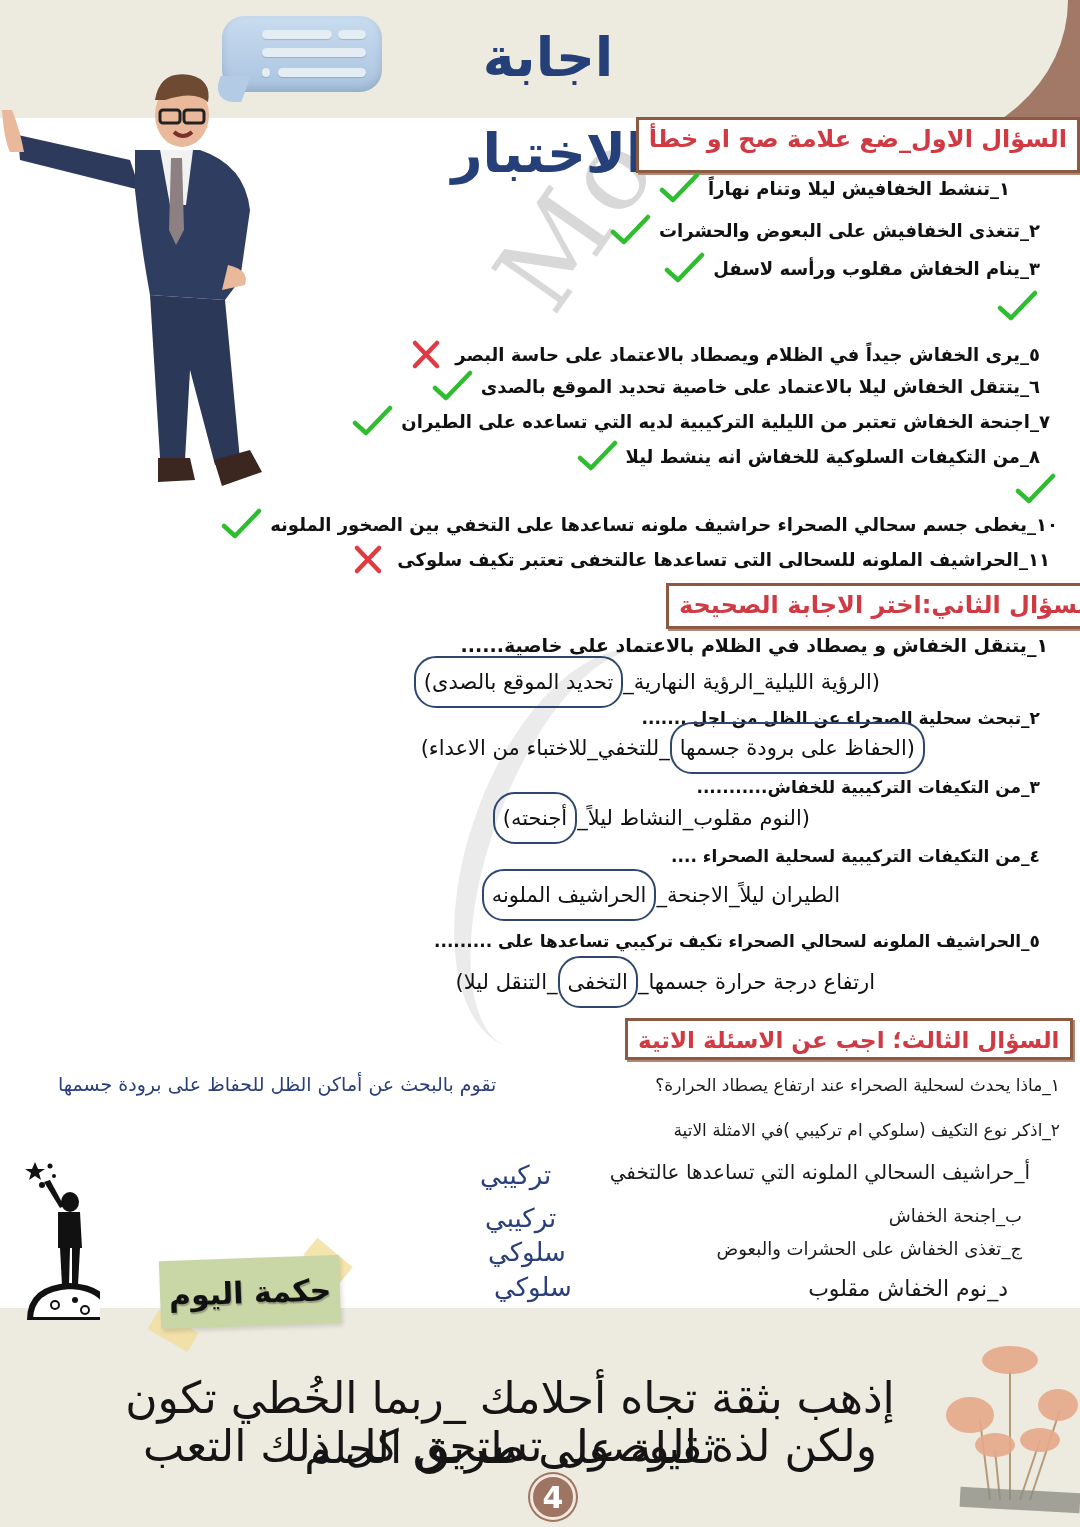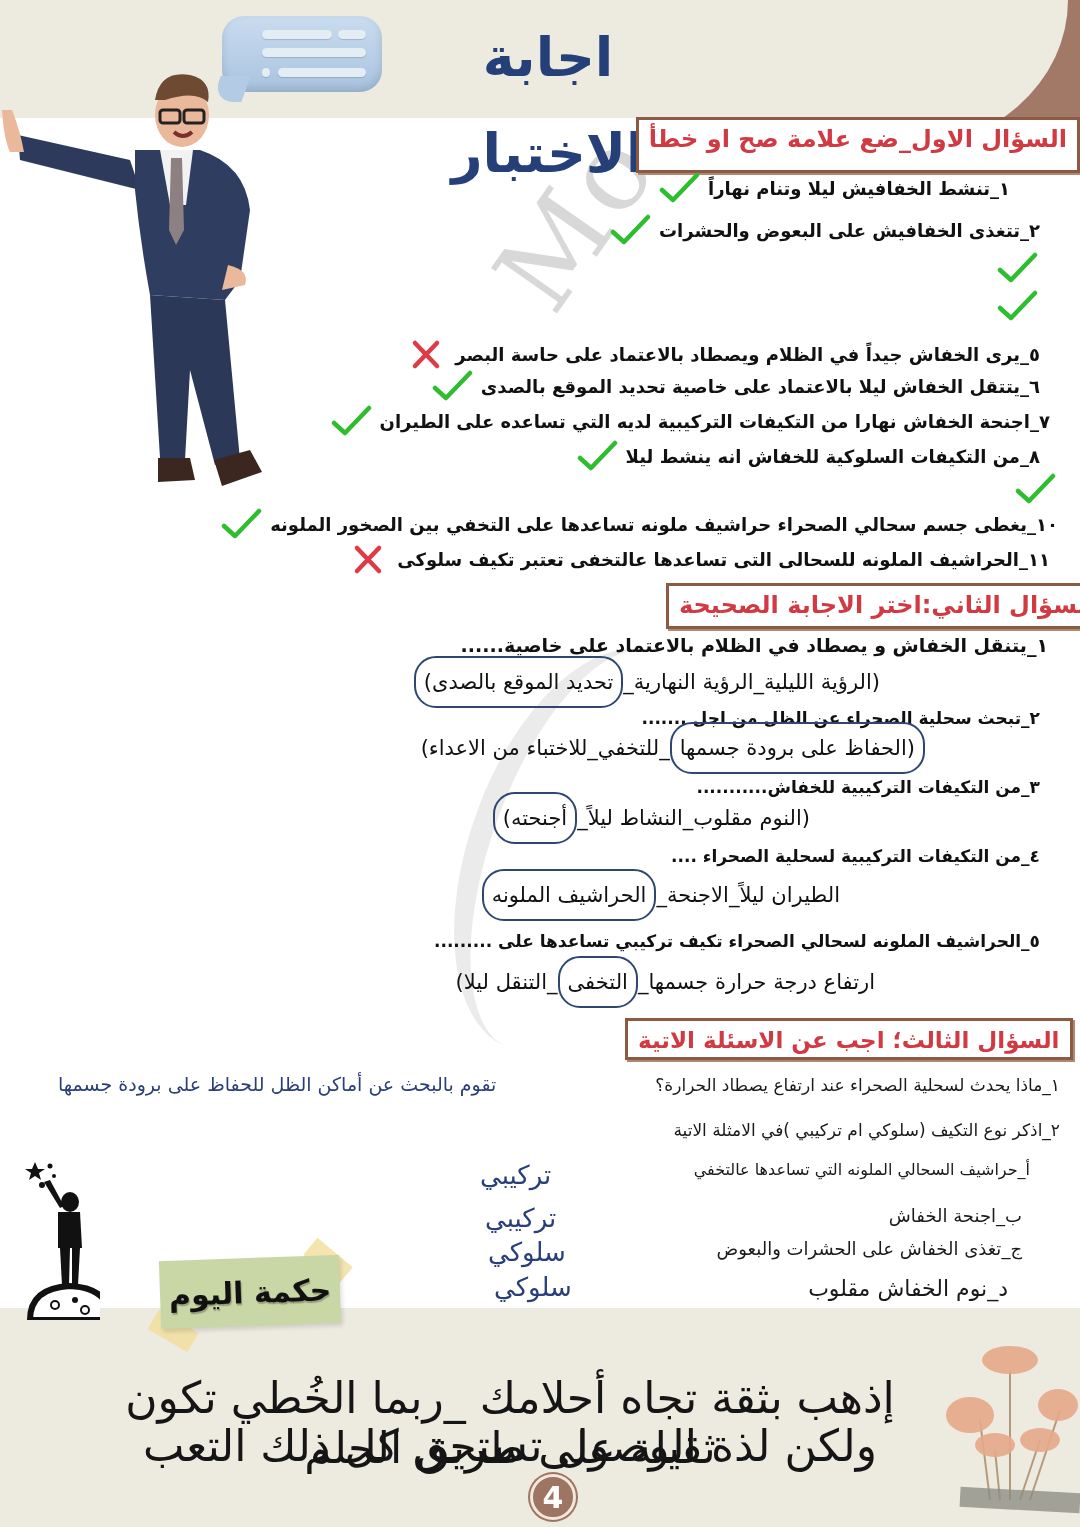--- a/index.html
+++ b/index.html
@@ -210,20 +210,21 @@
         <path d="M4 18 L15 28 L39 3" stroke="#2ebd2e" stroke-width="4.5" fill="none" stroke-linecap="round" stroke-linejoin="round"></path>
       </svg>
     </div>
     <div class="q-line" style="top: 214px; right: 40px;">
       <span>٢_تتغذى الخفافيش على البعوض والحشرات</span>
       <svg class="mark" viewBox="0 0 42 32">
         <path d="M4 18 L15 28 L39 3" stroke="#2ebd2e" stroke-width="4.5" fill="none" stroke-linecap="round" stroke-linejoin="round"></path>
       </svg>
     </div>
     <div class="q-line" style="top: 252px; right: 40px;">
+      <span>٣_ينام الخفاش مقلوب ورأسه لاسفل</span>
       <svg class="mark" viewBox="0 0 42 32">
         <path d="M4 18 L15 28 L39 3" stroke="#2ebd2e" stroke-width="4.5" fill="none" stroke-linecap="round" stroke-linejoin="round"></path>
       </svg>
     </div>
     <div class="q-line" style="top: 290px; right: 40px;">
       <svg class="mark" viewBox="0 0 42 32">
         <path d="M4 18 L15 28 L39 3" stroke="#2ebd2e" stroke-width="4.5" fill="none" stroke-linecap="round" stroke-linejoin="round"></path>
       </svg>
     </div>
     <div class="q-line" style="top: 338px; right: 40px;">
@@ -232,21 +233,21 @@
         <path d="M10 5 L32 28 M32 5 L10 28" stroke="#e03a44" stroke-width="4.5" stroke-linecap="round"></path>
       </svg>
     </div>
     <div class="q-line" style="top: 370px; right: 40px;">
       <span>٦_يتتقل الخفاش ليلا بالاعتماد على خاصية تحديد الموقع بالصدى</span>
       <svg class="mark" viewBox="0 0 42 32">
         <path d="M4 18 L15 28 L39 3" stroke="#2ebd2e" stroke-width="4.5" fill="none" stroke-linecap="round" stroke-linejoin="round"></path>
       </svg>
     </div>
     <div class="q-line" style="top: 405px; right: 30px;">
-      <span>٧_اجنحة الخفاش نهارا من التكيفات التركيبية لديه التي تساعده على الطيران</span>
+      <span>٧_اجنحة الخفاش تعتبر من الليلية التركيبية لديه التي تساعده على الطيران</span>
       <svg class="mark" viewBox="0 0 42 32">
         <path d="M4 18 L15 28 L39 3" stroke="#2ebd2e" stroke-width="4.5" fill="none" stroke-linecap="round" stroke-linejoin="round"></path>
       </svg>
     </div>
     <div class="q-line" style="top: 440px; right: 40px;">
       <span>٨_من التكيفات السلوكية للخفاش انه ينشط ليلا</span>
       <svg class="mark" viewBox="0 0 42 32">
         <path d="M4 18 L15 28 L39 3" stroke="#2ebd2e" stroke-width="4.5" fill="none" stroke-linecap="round" stroke-linejoin="round"></path>
       </svg>
     </div>
@@ -296,21 +297,21 @@
   <span>ارتفاع درجة حرارة جسمها_</span><span class="circled">التخفى</span><span>_التنقل ليلا)</span>
 </div>
 
 <div class="section-header" style="left:625px; top:1018px; height:42px; font-size:23px;">السؤال الثالث؛ اجب عن الاسئلة الاتية</div>
 
 <div class="rtl" style="position:absolute; right:20px; top:1075px; font-size:17px; white-space:nowrap;">١_ماذا يحدث لسحلية الصحراء عند ارتفاع يصطاد الحرارة؟</div>
 <div class="rtl answer-blue" style="position:absolute; left:58px; top:1073px; font-size:19px; white-space:nowrap;">تقوم بالبحث عن أماكن الظل للحفاظ على برودة جسمها</div>
 
 <div class="rtl" style="position:absolute; right:20px; top:1120px; font-size:17px; white-space:nowrap;">٢_اذكر نوع التكيف (سلوكي ام تركيبي )في الامثلة الاتية</div>
 
-<div class="rtl" style="position:absolute; right:50px; top:1160px; font-size:16px; white-space:nowrap;">أ_حراشيف السحالي الملونه  التي تساعدها عالتخفي</div>
+<div class="rtl" style="position:absolute; right:50px; top:1160px; font-size:20px; white-space:nowrap;">أ_حراشيف السحالي الملونه  التي تساعدها عالتخفي</div>
 <div class="rtl" style="position:absolute; right:58px; top:1205px; font-size:18px; white-space:nowrap;">ب_اجنحة الخفاش</div>
 <div class="rtl" style="position:absolute; right:58px; top:1238px; font-size:18px; white-space:nowrap;">ج_تغذى الخفاش على الحشرات والبعوض</div>
 <div class="rtl" style="position:absolute; right:72px; top:1276px; font-size:22px; white-space:nowrap;">د_نوم الخفاش مقلوب</div>
 
 <div class="rtl answer-blue" style="position:absolute; left:480px; top:1160px; font-size:26px;">تركيبي</div>
 <div class="rtl answer-blue" style="position:absolute; left:485px; top:1203px; font-size:26px;">تركيبي</div>
 <div class="rtl answer-blue" style="position:absolute; left:488px; top:1237px; font-size:26px;">سلوكي</div>
 <div class="rtl answer-blue" style="position:absolute; left:494px; top:1272px; font-size:26px;">سلوكي</div>
 
 <svg style="position:absolute; left:20px; top:1160px; width:80px; height:160px;" viewBox="0 0 80 160">

